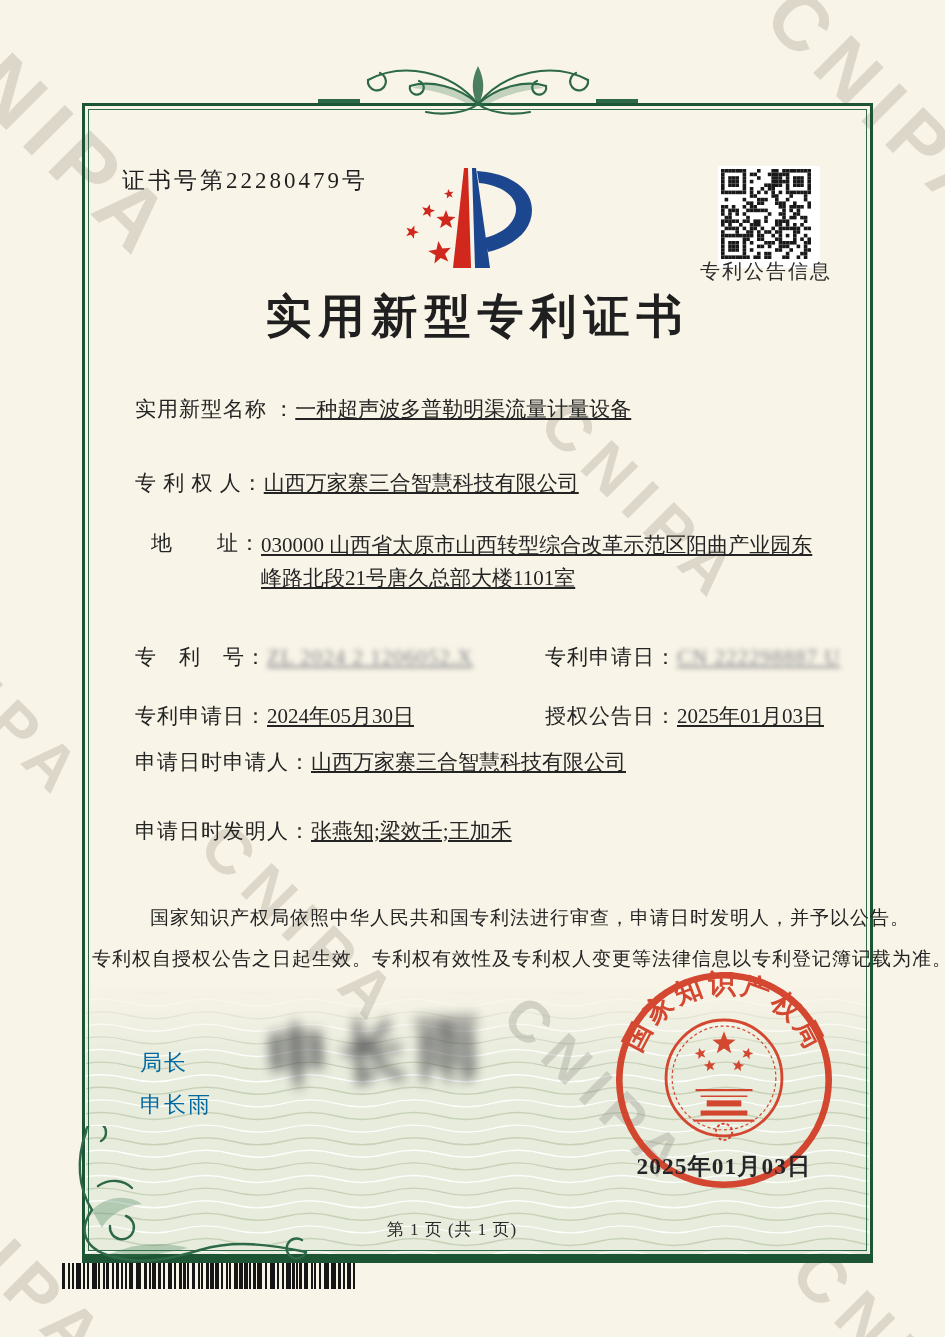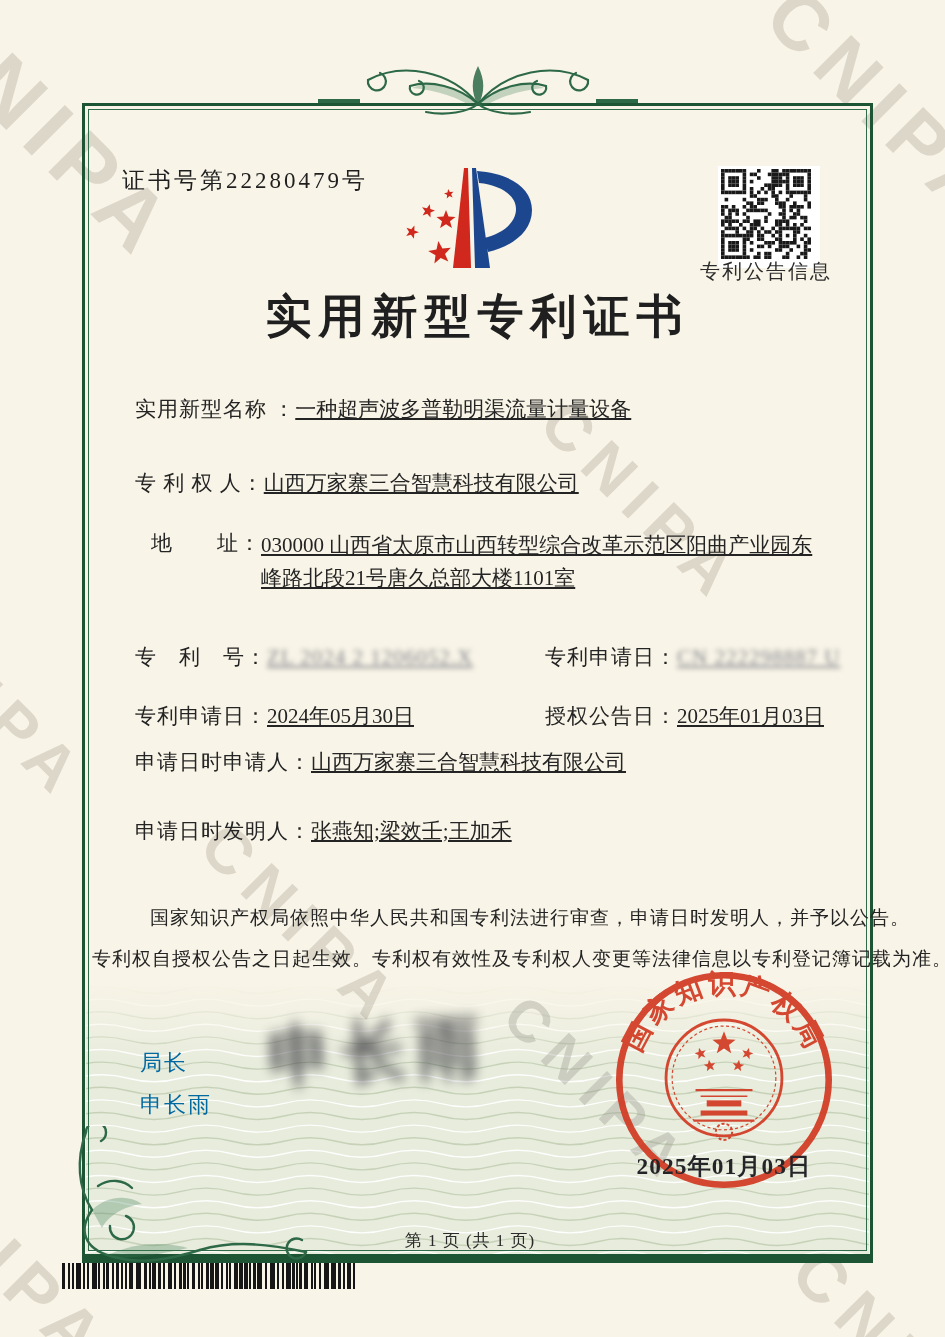--- a/index.html
+++ b/index.html
@@ -59,21 +59,21 @@
   .law2{left:92px; top:946px;}
   
   .director{position:absolute; z-index:4; left:140px; font-size:22px;
     font-family:"Liberation Sans","DejaVu Sans",sans-serif; color:#0369a1; letter-spacing:2px;}
   .dirTitle{top:1048px;} .dirName{top:1090px;}
   .signature{position:absolute; z-index:5; left:268px; top:1008px; width:260px;
     font-size:64px; font-weight:700; letter-spacing:10px; color:#34343a; opacity:.8;
     filter:blur(6px); transform:rotate(-3deg) scaleY(1.05); white-space:nowrap;}
   .seal{position:absolute; z-index:6; left:602px; top:958px; opacity:.92;}
   
-  .footer{position:absolute; z-index:4; left:90px; top:1218px; width:760px; text-align:center; font-size:17px; letter-spacing:1px; color:#2b2b2b;margin-top:11px;}
+  .footer{position:absolute; z-index:4; left:72px; top:1218px; width:760px; text-align:center; font-size:17px; letter-spacing:1px; color:#2b2b2b;}
   .barcode{position:absolute; z-index:4; left:62px; top:1263px;}
 </style>
 </head>
 <body>
 
 <div class="page">
 
   <div class="wm wm1">CNIPA</div>
   <div class="wm wm2">CNIPA</div>
   <div class="wm wm3">CNIPA</div>

